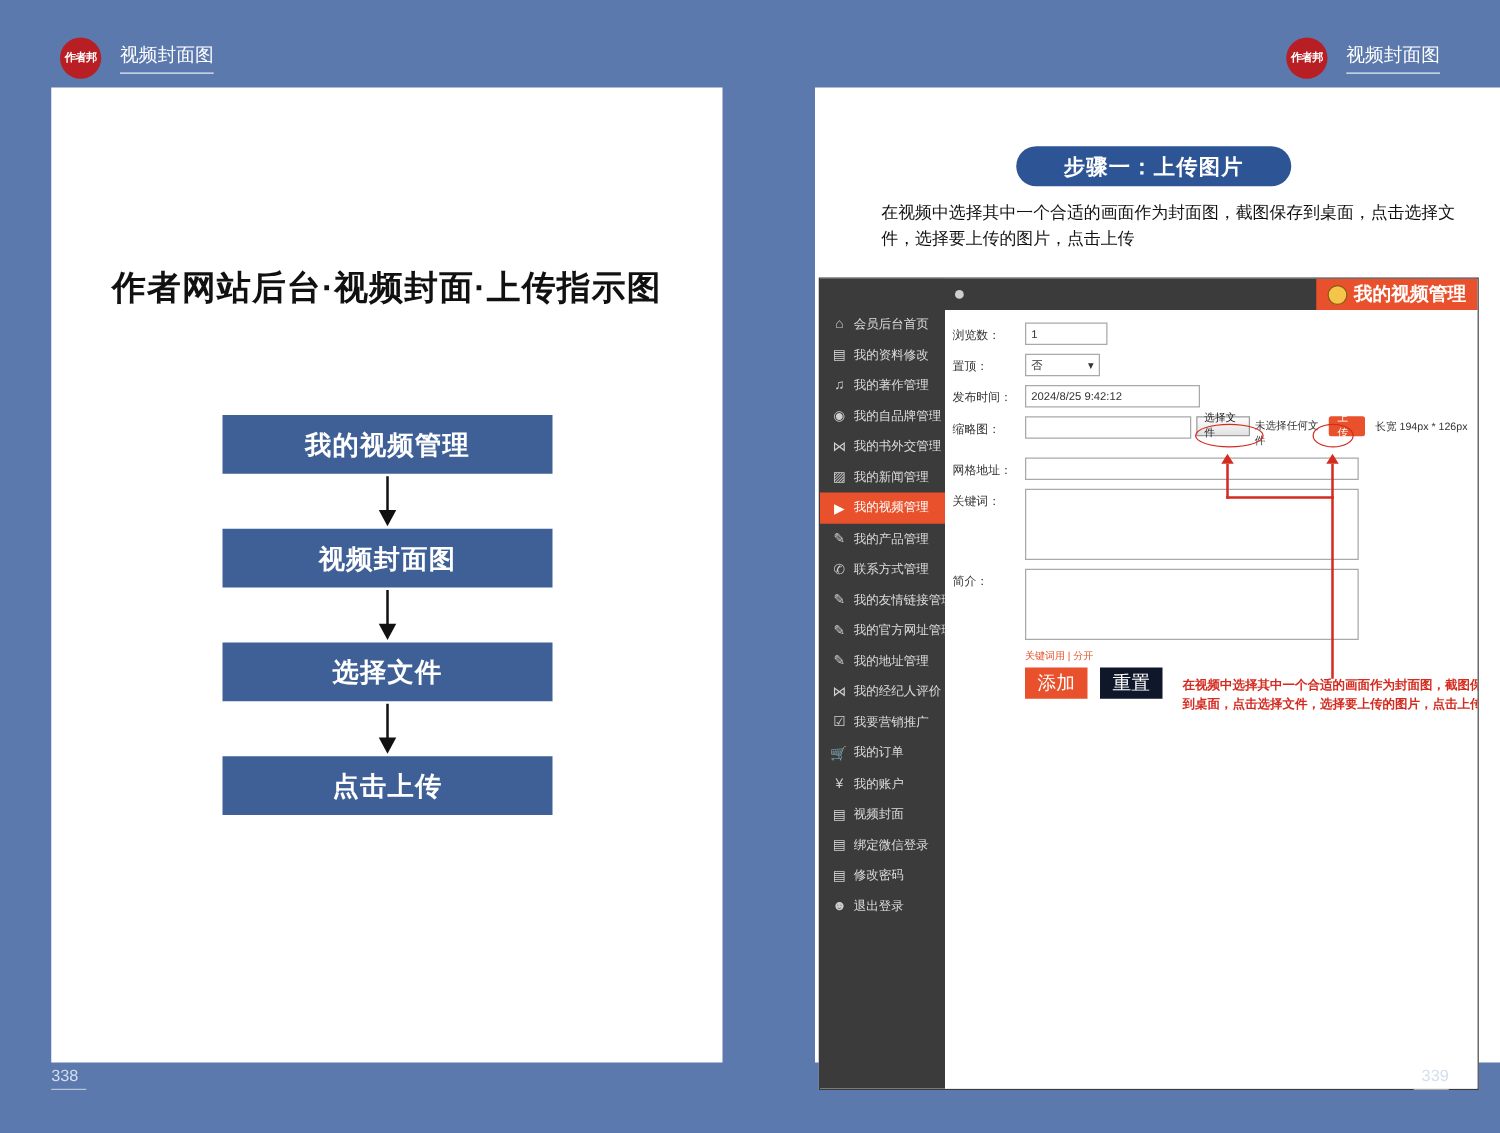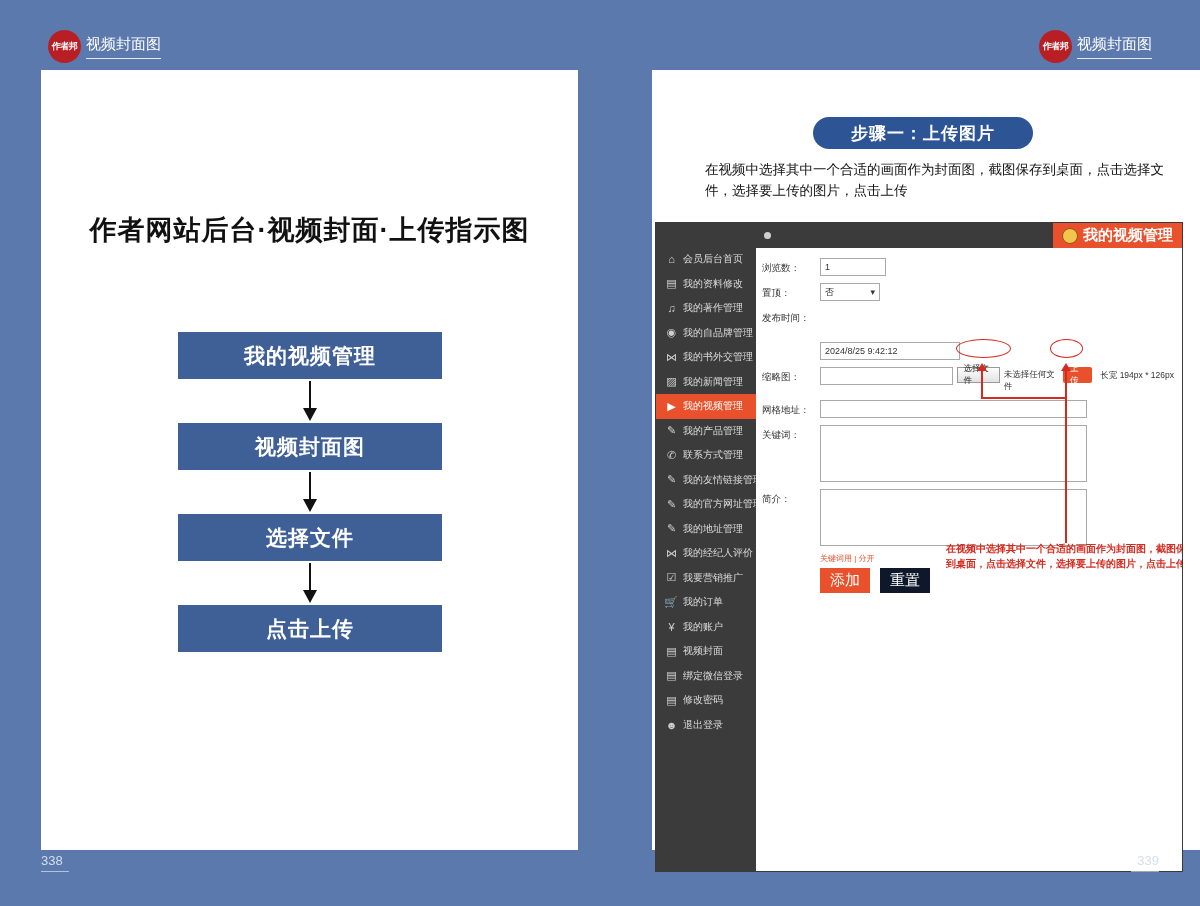--- a/index.html
+++ b/index.html
@@ -13,21 +13,21 @@
     position: relative;
     overflow: hidden;
   }
 
   
   .hdr {
     position: absolute;
     top: 30px;
     display: flex;
     align-items: center;
-    gap: 5px;
+    gap: 15px;
   }
   .hdr.left { left: 48px; }
   .hdr.right { right: 48px; }
   .logo-badge {
     width: 33px; height: 33px; border-radius: 50%;
     background: #b81f24;
     color: #fff;
     display: flex; align-items: center; justify-content: center;
     font-size: 9px; letter-spacing: -0.5px;
     font-weight: bold;
@@ -241,21 +241,21 @@
     height: 18px;
     background: #fff;
     font-size: 9px;
     color: #333;
     display: flex;
     align-items: center;
     padding: 0 4px;
   }
   .fin.wide { width: 267px; }
   .fin.num { width: 66px; }
-  .fin.date { width: 140px; margin-top: 34px; }
+  .fin.date { width: 140px; }
   .fin.thumb { width: 148px; }
   .fin.url { width: 267px; }
   .fsel {
     border: 1px solid #a9a9a9;
     height: 18px;
     width: 60px;
     background: #fff;
     font-size: 9px;
     display: flex;
     align-items: center;

